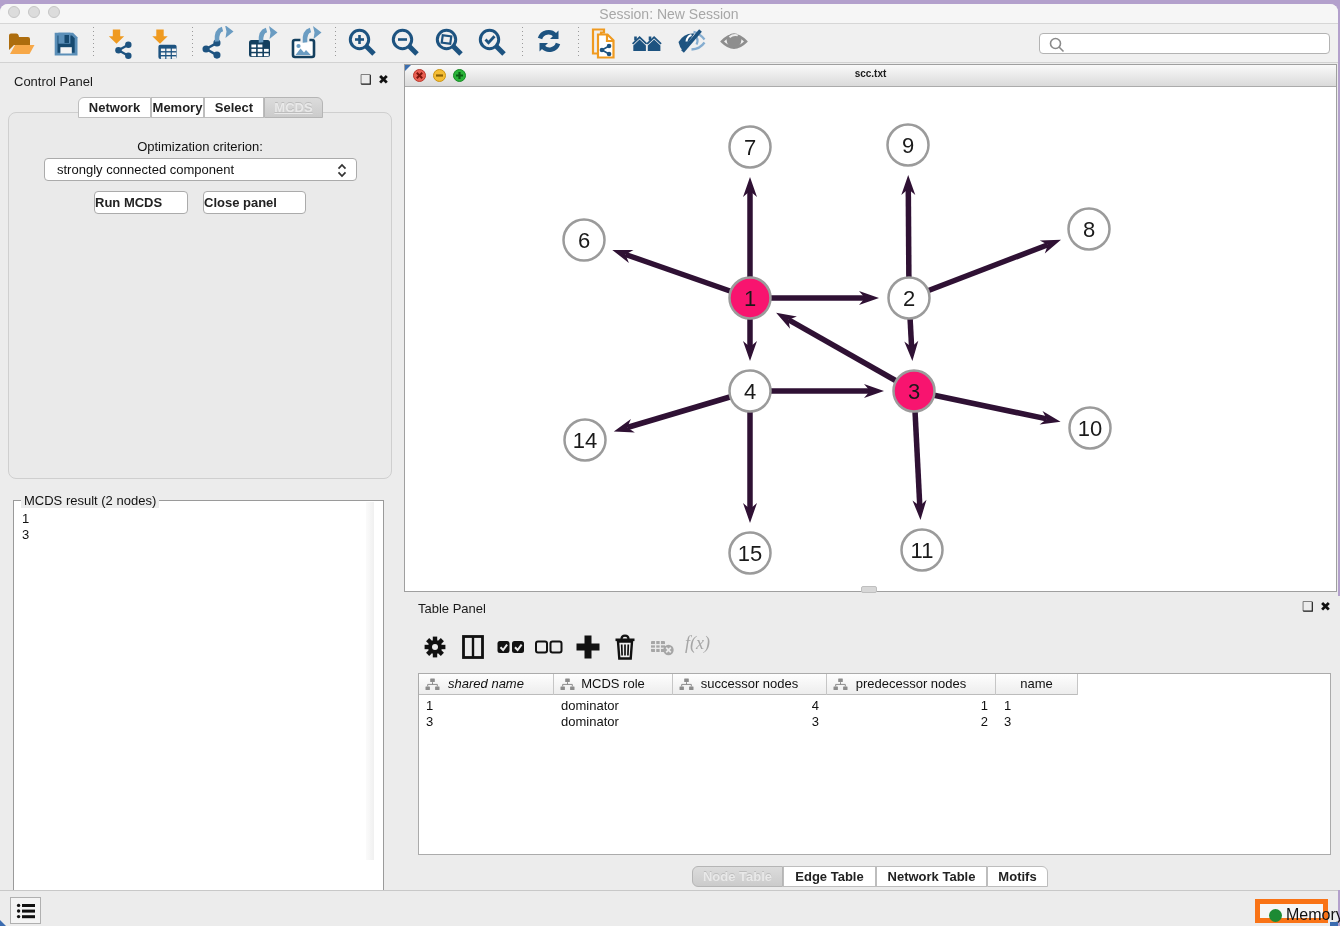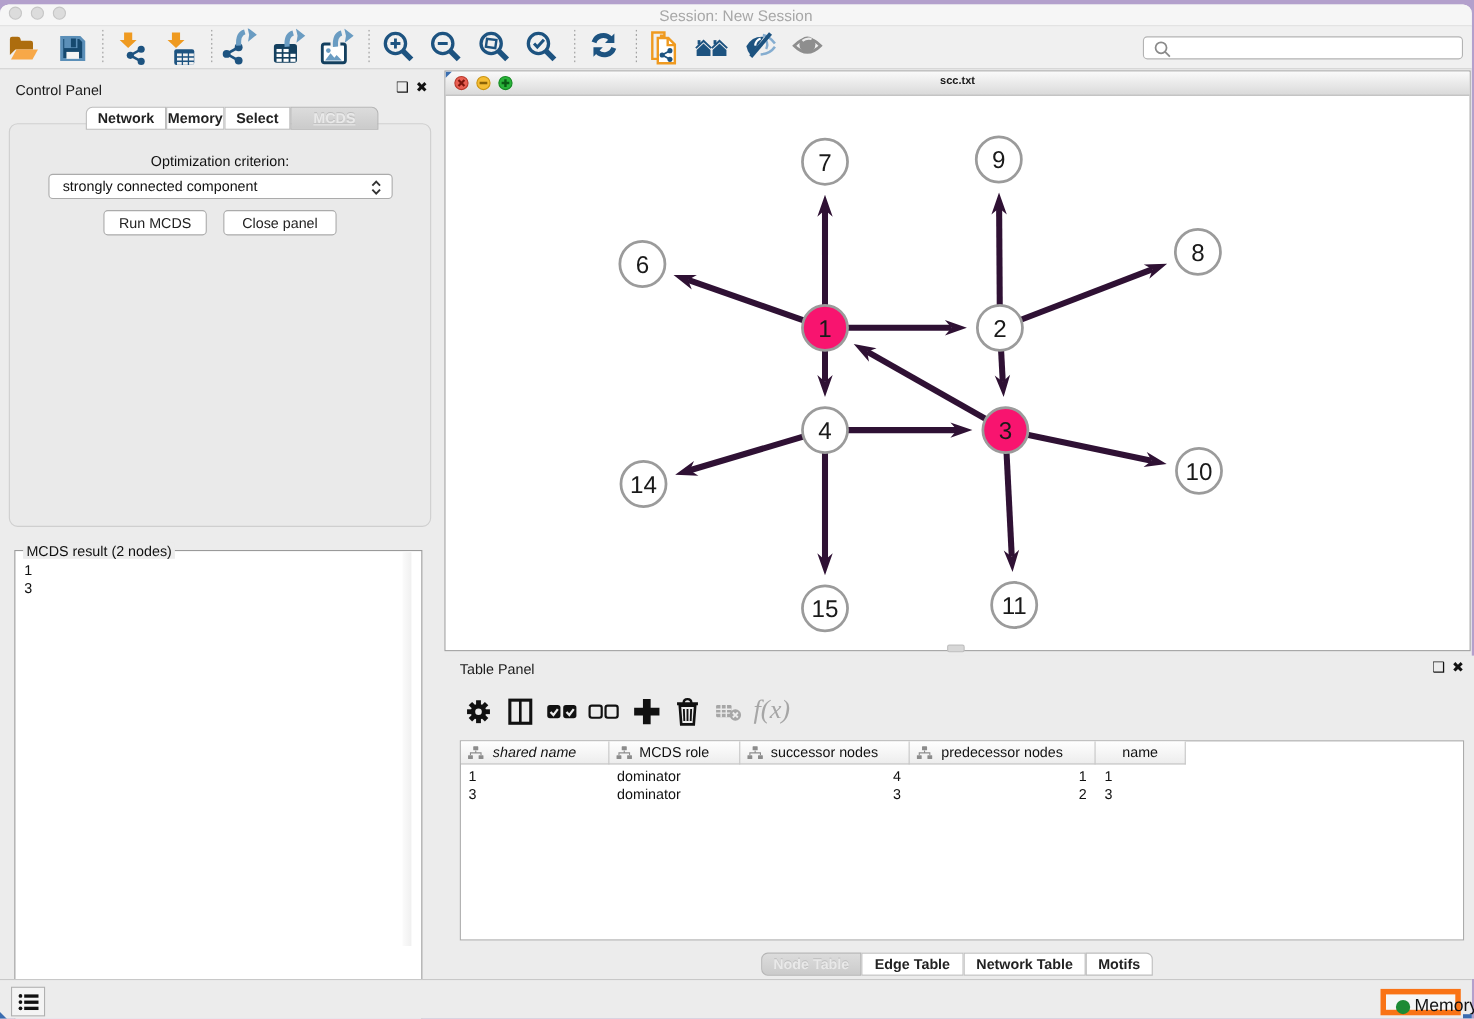--- a/index.html
+++ b/index.html
@@ -15,21 +15,21 @@
 #searchbox { position:absolute; left:1039px; top:9px; width:291px; height:21px; background:#fff; border:1px solid #b3b3b3; border-radius:4px; }
 
 
 #cpanel { position:absolute; left:0; top:60px; width:400px; height:826px; background:#ececec; }
 #cphead { position:absolute; left:14px; top:10px; font-size:13px; color:#1a1a1a; }
 .paneico { position:absolute; top:8px; font-size:13px; color:#111; }
 .tabbtn { position:absolute; top:33px; height:21px; background:#fff; border:1px solid #bdbdbd; font-size:13px; font-weight:bold; text-align:center; line-height:19px; color:#222; }
 #tabpane { position:absolute; left:8px; top:48px; width:384px; height:367px; background:#eaeaea; border:1px solid #cfcfcf; border-radius:8px; }
 #optlabel { position:absolute; left:0; top:75px; width:100%; text-align:center; font-size:13px; color:#111; }
 #dropdown { position:absolute; left:44px; top:94px; width:313px; height:23px; background:#fff; border:1px solid #ababab; border-radius:4px; font-size:13px; line-height:22px; padding-left:12px; color:#111; }
-.btn { position:absolute; top:127px; height:23px; background:#fff; border:1px solid #ababab; border-radius:4px; font-size:13px; font-weight:normal; text-align:center; line-height:22px; color:#222; }
+.btn { position:absolute; top:127px; height:23px; background:#fff; border:1px solid #ababab; border-radius:4px; font-size:13px; font-weight:bold; text-align:left; line-height:22px; color:#222; }
 #mcdsbox { position:absolute; left:13px; top:436px; width:371px; height:444px; border:1px solid #9a9a9a; background:#fff; }
 #mcdslegend { position:absolute; left:7px; top:-8px; background:#ececec; font-size:13px; padding:0 3px; color:#111; }
 #mcdsscroll { position:absolute; right:9px; top:1px; width:8px; height:358px; background:linear-gradient(90deg,#fbfbfb,#f0f0f0); }
 #mcdsvals { position:absolute; left:8px; top:10px; font-size:13px; color:#111; line-height:16px; }
 
 
 #netframe { position:absolute; left:404px; top:60px; width:933px; height:528px; background:#fff; border:1px solid #9f9f9f; overflow:hidden; }
 #nettitle { position:absolute; left:0; top:0; width:100%; height:22px; background:linear-gradient(#fafafa,#dadada); border-bottom:1px solid #ababab; }
 #nettext { position:absolute; top:3px; width:100%; text-align:center; font-size:10px; font-weight:bold; color:#1a1a1a; }
 .mbtn { position:absolute; top:4px; width:13px; height:13px; border-radius:50%; }
@@ -210,21 +210,21 @@
       </div>
   </div>
   <div id="cpanel">
     <div id="cphead">Control Panel</div>
     <div class="paneico" style="left:360px;">❑</div>
     <div class="paneico" style="left:378px;">✖</div>
     <div id="tabpane"></div>
     <div class="tabbtn" style="left:78px; width:73px; border-radius:6px 0 0 0;">Network</div>
     <div class="tabbtn" style="left:151px; width:53px;">Memory</div>
     <div class="tabbtn" style="left:204px; width:60px;">Select</div>
-    <div class="tabbtn emboss" style="left:264px; width:80px; background:linear-gradient(#dcdcdc,#cbcbcb); border-color:#b5b5b5; border-radius:0 6px 0 0;text-decoration:underline;">MCDS</div>
+    <div class="tabbtn emboss" style="left:264px; width:59px; background:linear-gradient(#dcdcdc,#cbcbcb); border-color:#b5b5b5; border-radius:0 6px 0 0;text-decoration:underline;">MCDS</div>
     <div id="optlabel">Optimization criterion:</div>
     <div id="dropdown">strongly connected component
       <svg width="10" height="15" style="position:absolute; right:9px; top:4px;" viewBox="0 0 10 15">
         <path d="M1.5 5.7 L5 2 L8.5 5.7 M1.5 9.3 L5 13 L8.5 9.3" fill="none" stroke="#333" stroke-width="1.7"></path>
       </svg>
     </div>
     <div class="btn" style="left:94px; width:94px;">Run MCDS</div>
     <div class="btn" style="left:203px; width:103px;">Close panel</div>
     <div id="mcdsbox">
       <div id="mcdslegend">MCDS result (2 nodes)</div>
@@ -359,21 +359,21 @@
           <rect x="3" y="9" width="14" height="11" rx="1" fill="#a6a6a6"></rect>
           <g stroke="#ebebeb" stroke-width="1.3">
             <line x1="3" y1="12.7" x2="17" y2="12.7"></line>
             <line x1="3" y1="16.3" x2="17" y2="16.3"></line>
             <line x1="7.6" y1="9" x2="7.6" y2="20"></line>
             <line x1="12.3" y1="9" x2="12.3" y2="20"></line>
           </g>
           <circle cx="20.5" cy="18" r="5.2" fill="#a6a6a6"></circle>
           <path d="M18.2 15.7 l4.6 4.6 M22.8 15.7 l-4.6 4.6" stroke="#ebebeb" stroke-width="1.7"></path>
         </svg>
-        <div style="position:absolute; left:269px; top:9px; width:50px; font-family:'Liberation Serif', serif; font-style:italic; font-size:24px; color:#a6a6a6;">f(x)</div>
+        <div style="position:absolute; left:269px; top:9px; width:50px; font-family:'Liberation Serif', serif; font-style:italic; font-size:18px; color:#a6a6a6;">f(x)</div>
       </div>
     <div id="ttable">
       <div id="thead">
         <div class="thcell" style="left:0; width:135px;font-style:italic;"><svg width="15" height="13" viewBox="0 0 15 13" style="position:absolute;left:6px;top:4px;">
               <g fill="#8c8c8c">
                 <rect x="5.2" y="0.5" width="4.6" height="3.6" rx="0.5"></rect>
                 <rect x="0.5" y="8.5" width="4.4" height="3.6" rx="0.5"></rect>
                 <rect x="10.1" y="8.5" width="4.4" height="3.6" rx="0.5"></rect>
               </g>
               <g stroke="#8c8c8c" stroke-width="1" fill="none">

